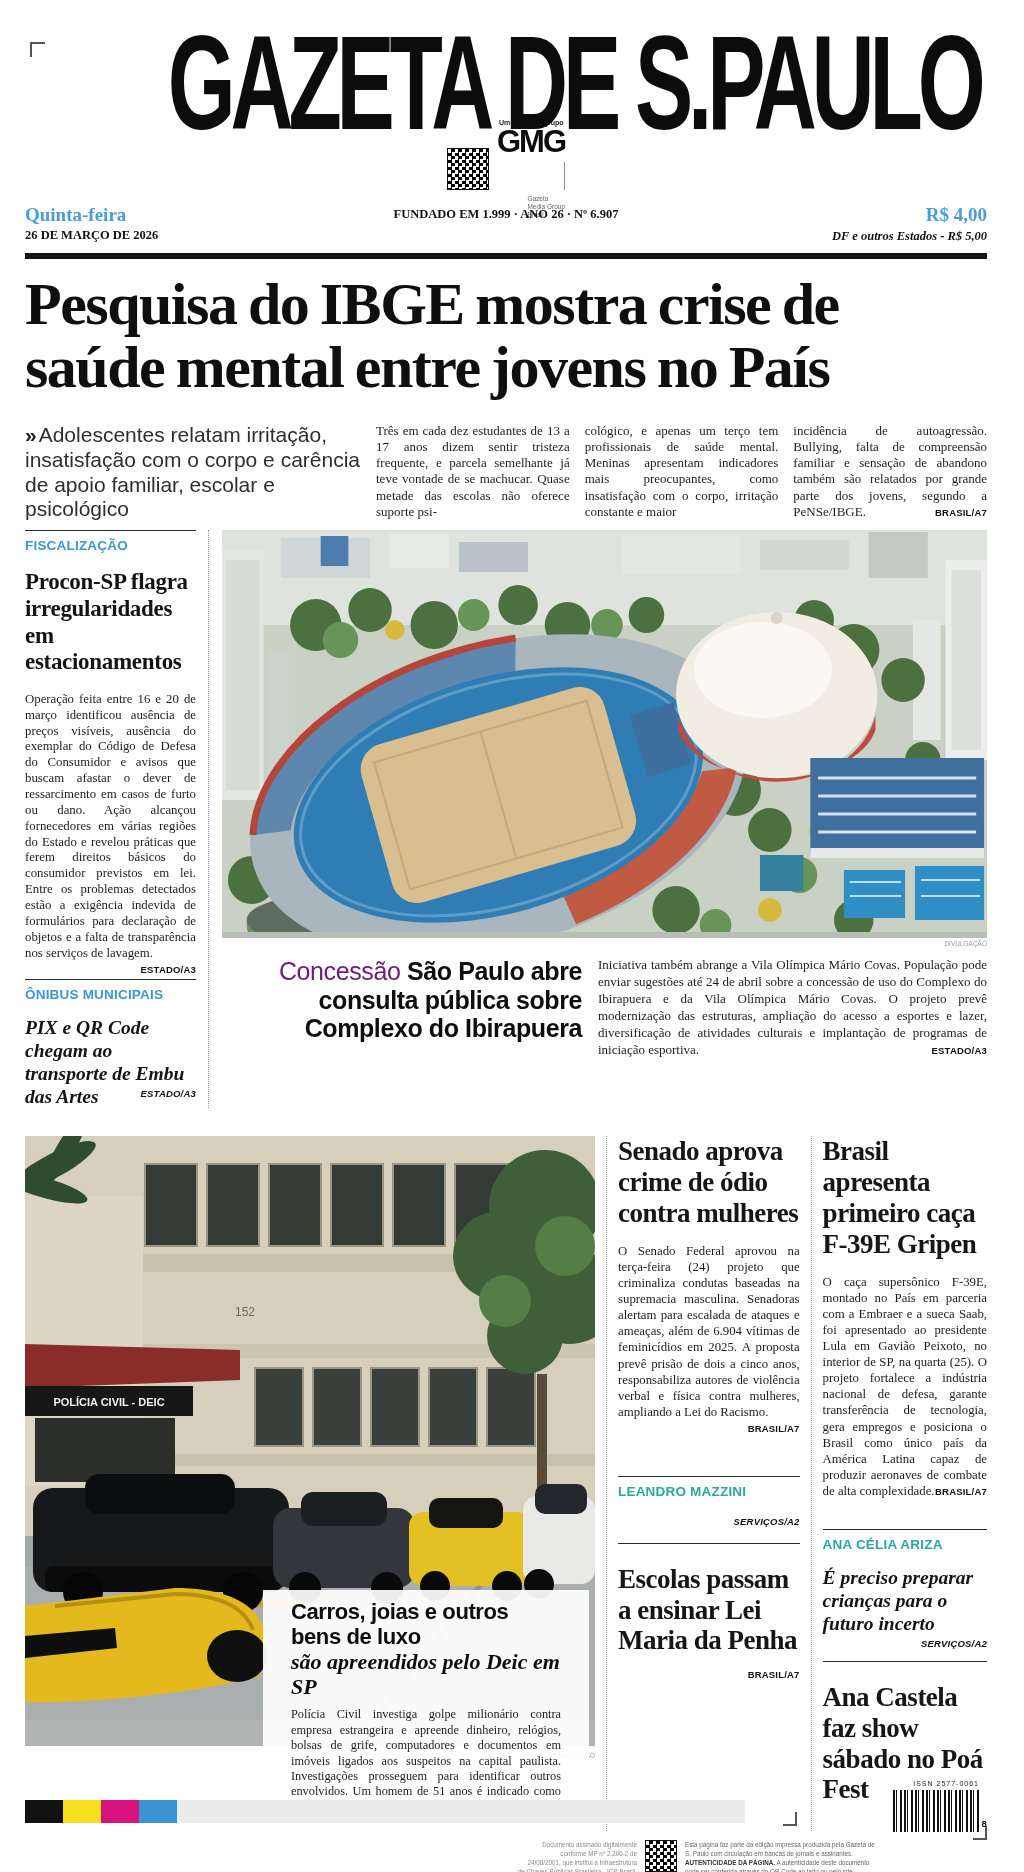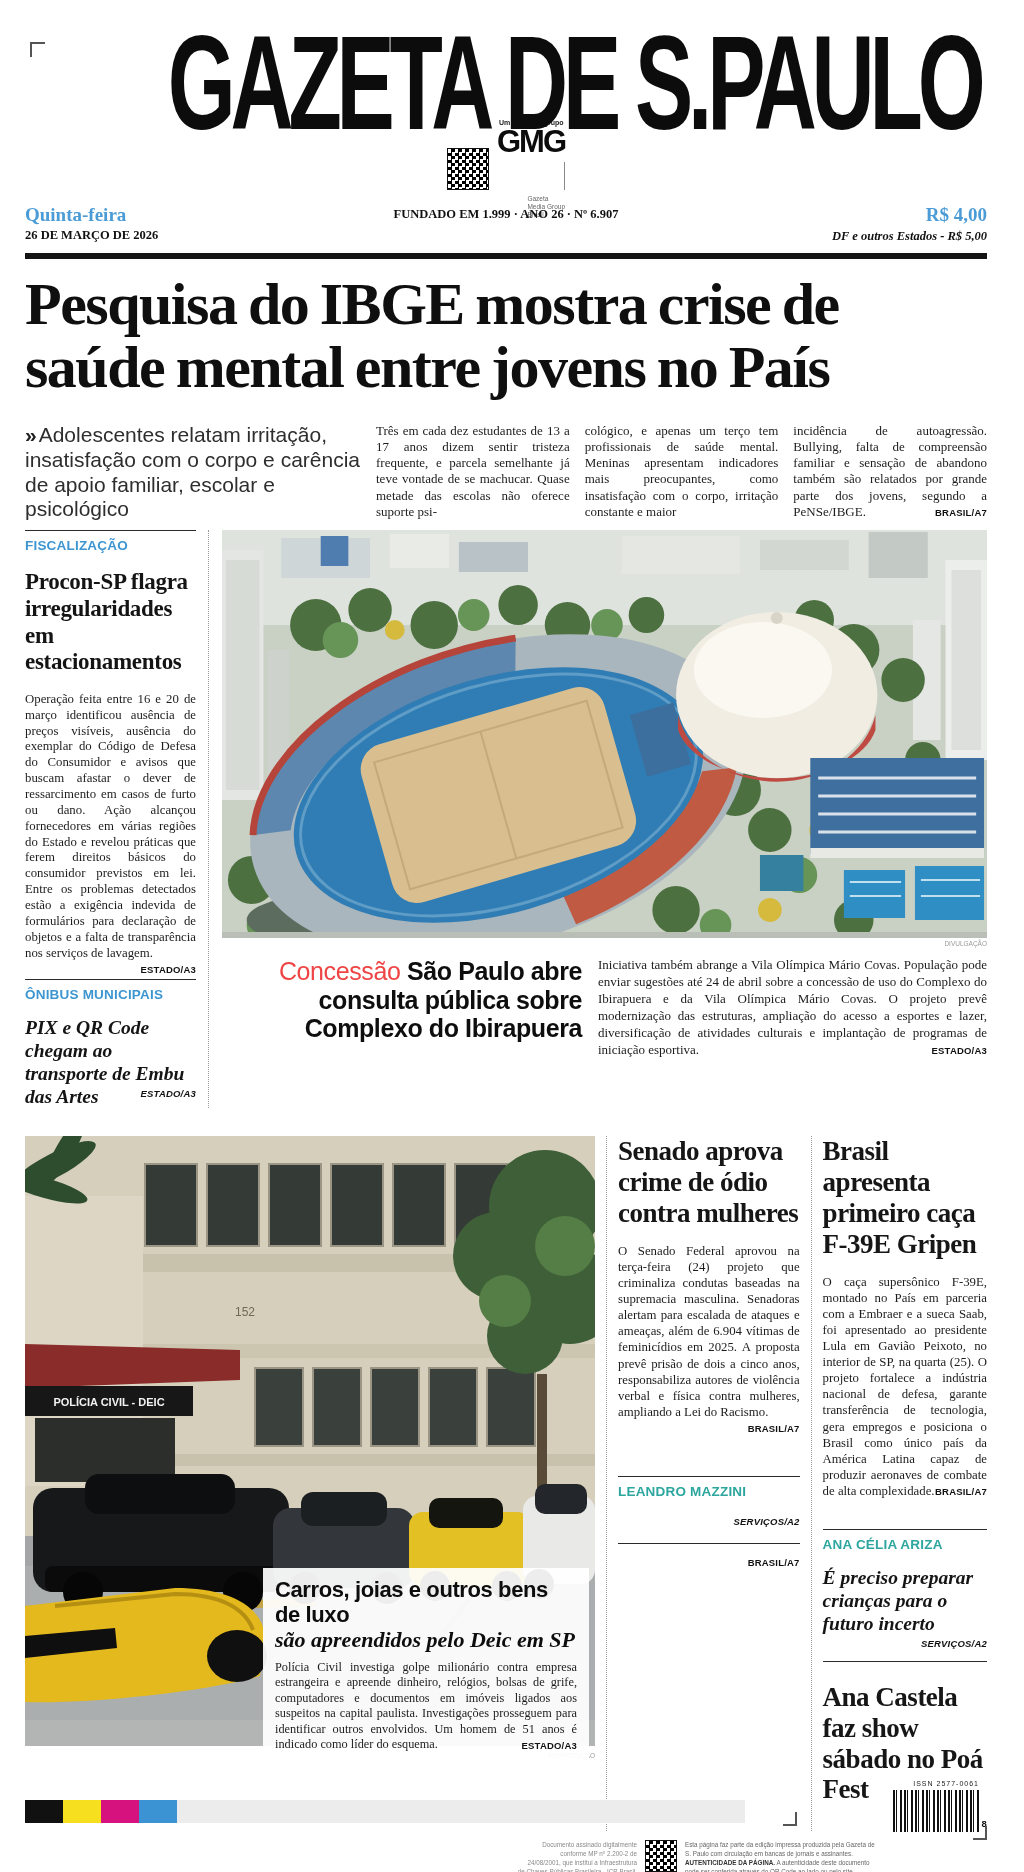--- a/index.html
+++ b/index.html
@@ -60,34 +60,34 @@
   .kicker-teal{color:#2ca69e;}
   .h2-serif{font-size:23px;font-weight:bold;line-height:1.16;color:#141414;letter-spacing:-.3px;margin-top:16px;}
   .small-body{font-size:12.8px;line-height:1.24;text-align:justify;margin-top:16px;}
   .h3-ital{font-size:19.5px;font-weight:bold;font-style:italic;line-height:1.18;color:#141414;margin-top:14px;}
   .photo-col{flex:1;}
   .photo-frame{width:100%;display:block;}
   .credit{font-family:"Liberation Sans",sans-serif;font-size:6.5px;color:#999;text-align:right;margin-top:2px;}
   .cap-row{display:flex;gap:16px;margin-top:10px;}
   .cap-left{width:360px;text-align:right;font-family:"Liberation Sans",sans-serif;
             font-weight:bold;font-size:25px;line-height:1.14;letter-spacing:-.4px;color:#0e0e0e;}
-  .cap-kick{color:#ef4444;font-weight:normal;}
+  .cap-kick{color:#701a75;font-weight:normal;}
   .cap-right{flex:1;font-size:13px;line-height:1.3;text-align:justify;}
 
   
   .bottom-band{display:flex;margin-top:28px;}
   .b-photo{width:570px;position:relative;}
   .b-col{width:190px;margin-left:11px;padding-left:11px;border-left:1px dotted #9a9a9a;box-sizing:content-box;}
   .b-col2{width:172px;}
   .h2-big{font-size:27px;font-weight:bold;line-height:1.14;letter-spacing:-.5px;color:#161616;}
   .b-body{font-size:12.8px;line-height:1.26;text-align:justify;margin-top:14px;}
   .sep{border-top:1px solid #2a2a2a;margin-top:22px;}
   .tag-right{text-align:right;margin-top:8px;}
-  .cap-overlay{position:absolute;left:238px;right:6px;top:432px;background:rgba(255,255,255,.93);
-               padding:10px 12px 12px;box-sizing:border-box;}
+  .cap-overlay{position:absolute;left:238px;right:6px;top:454px;background:rgba(255,255,255,.93);
+               padding:10px 28px 12px;box-sizing:border-box;}
   .cap-h-sans{font-family:"Liberation Sans",sans-serif;font-weight:bold;font-size:22px;
               letter-spacing:-.4px;line-height:1.1;color:#0d0d0d;}
   .cap-h-ital{font-size:22px;font-weight:bold;font-style:italic;line-height:1.15;color:#0d0d0d;}
   .cap-body{font-size:12.3px;line-height:1.25;text-align:justify;margin-top:8px;}
 
   
   .footer{position:absolute;left:25px;right:25px;top:1786px;height:84px;}
   .bars{position:absolute;left:0;top:14px;height:23px;display:flex;}
   .bar{width:38px;height:23px;}
   .bar-gray{width:568px;height:23px;background:#ececec;}
@@ -398,20 +398,21 @@
       <div class="b-body">
         <span>O Senado Federal aprovou na terça-feira (24) projeto que criminaliza condutas baseadas na supremacia masculina. Senadoras alertam para escalada de ataques e ameaças, além de 6.904 vítimas de feminicídios em 2025. A proposta prevê prisão de dois a cinco anos, responsabiliza autores de violência verbal e física contra mulheres, ampliando a Lei do Racismo.</span>
         <span class="tag tag-fl">BRASIL/A7</span>
       </div>
       <div class="sep" style="margin-top:56px;"></div>
       <div class="kicker kicker-teal">LEANDRO MAZZINI</div>
       <div class="h3-ital">
         <span class="tag tag-fl">SERVIÇOS/A2</span>
       </div>
       <div class="sep" style="margin-top:44px;"></div>
+      <div class="h2-big" style="margin-top:20px;">Escolas passam a ensinar Lei Maria da Penha</div>
       <div class="tag-right">
         <span class="tag">BRASIL/A7</span>
       </div>
     </div>
 
     <div class="b-col b-col2">
       <div class="h2-big">Brasil apresenta primeiro caça F-39E Gripen</div>
       <div class="b-body">
         <span>O caça supersônico F-39E, montado no País em parceria com a Embraer e a sueca Saab, foi apresentado ao presidente Lula em Gavião Peixoto, no interior de SP, na quarta (25). O projeto fortalece a indústria nacional de defesa, garante transferência de tecnologia, gera empregos e posiciona o Brasil como único país da América Latina capaz de produzir aeronaves de combate de alta complexidade.</span>
         <span class="tag tag-fl">BRASIL/A7</span>

